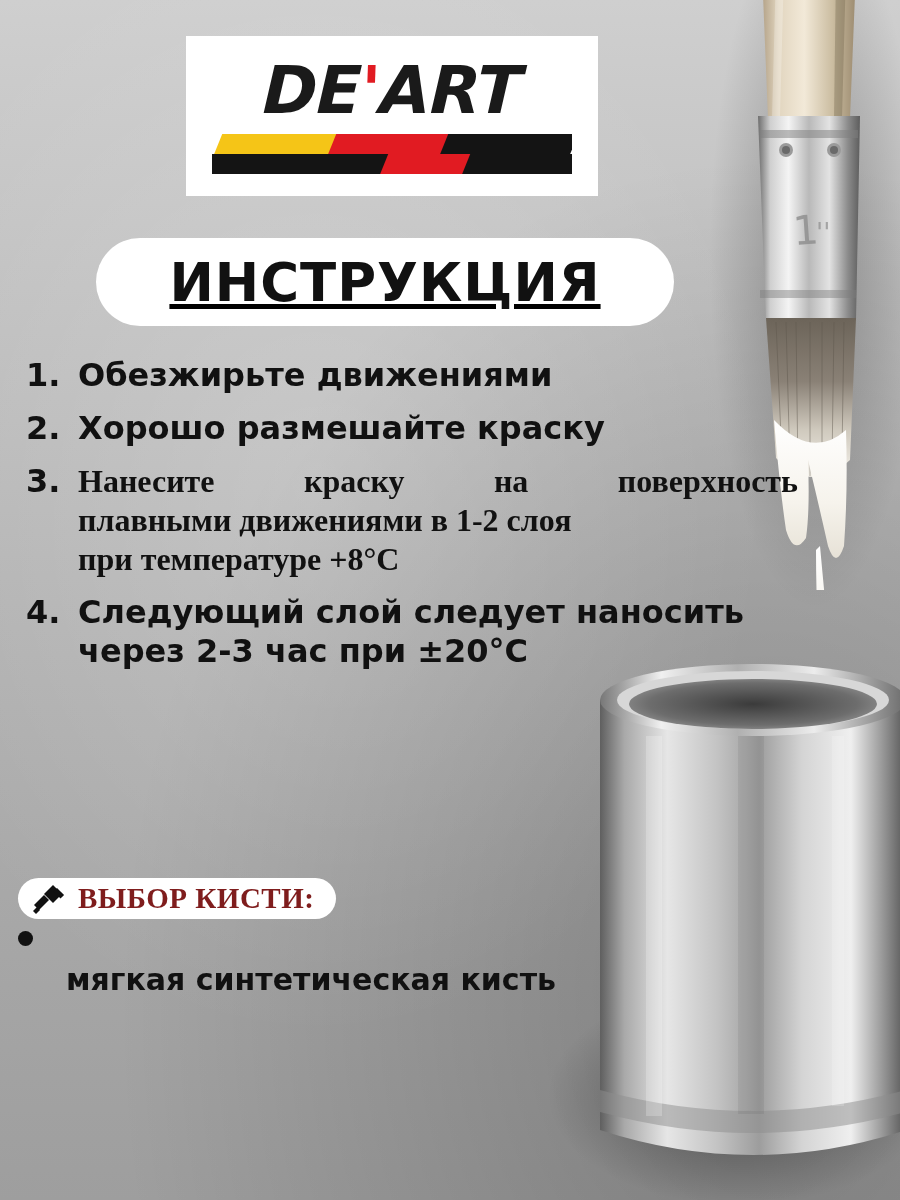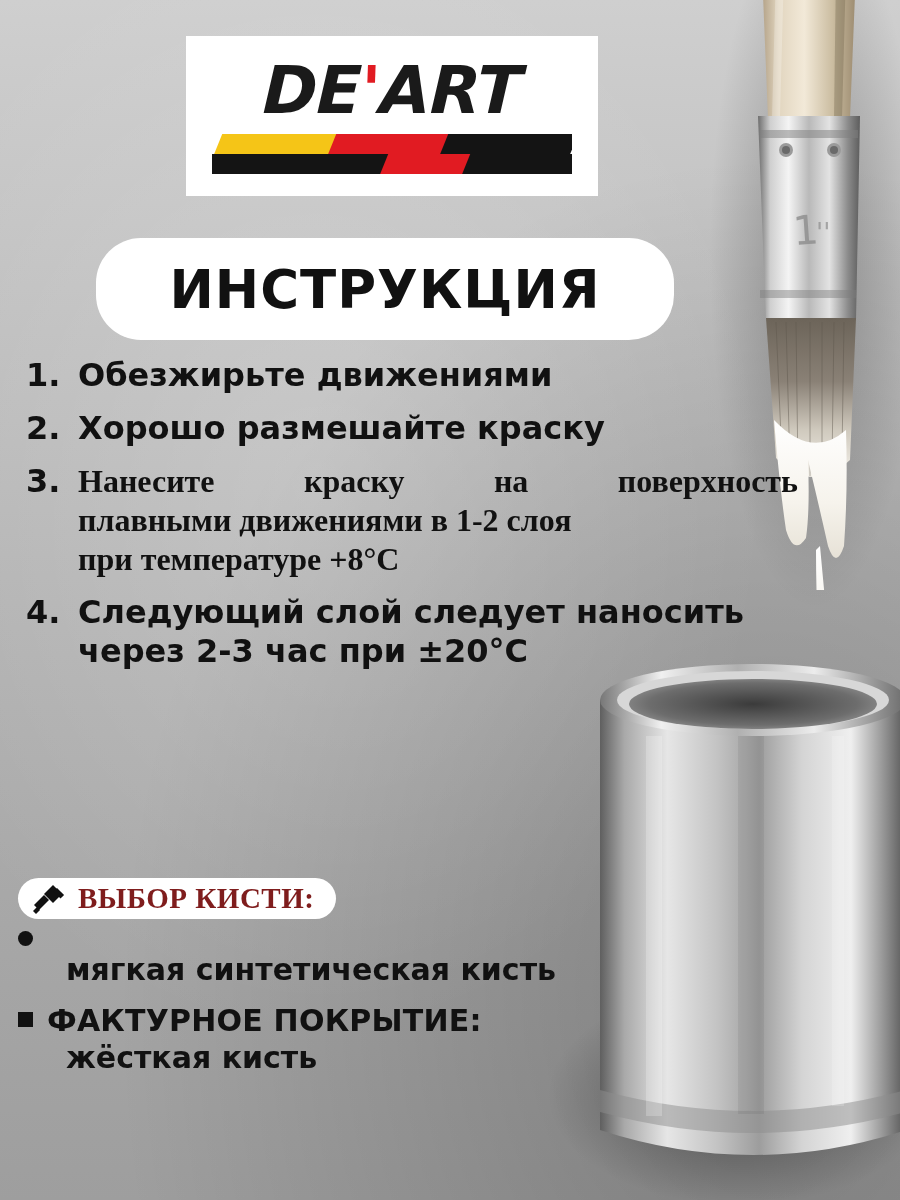--- a/index.html
+++ b/index.html
@@ -113,27 +113,28 @@
   .s-black2 { background: #141414; left: -20px; top: 20px; width: 200px; }
   .s-red2   { background: #e11b22; left: 172px; top: 20px; width: 90px;  }
   .s-black3 { background: #141414; left: 254px; top: 20px; width: 120px; }
 
   
   .title-pill {
     position: absolute;
     left: 96px;
     top: 238px;
     width: 578px;
-    height: 102px;
+    height: 88px;
     background: #ffffff;
     border-radius: 45px;
     z-index: 5;
     display: flex;
     align-items: center;
     justify-content: center;
+    text-decoration: underline;
   }
   .title-pill span {
     font-family: "DejaVu Sans", sans-serif;
     font-weight: bold;
     font-size: 53px;
     letter-spacing: 1px;
     color: #111111;
   }
 
   
@@ -236,21 +237,21 @@
     flex: 0 0 15px;
     position: relative;
     top: -4px;
   }
   .bc-item-sub {
     font-family: "DejaVu Sans", sans-serif;
     font-weight: bold;
     font-size: 30px;
     color: #111;
     padding-left: 48px;
-    margin-top: 2px;
+    margin-top: 12px;
   }
 </style>
 </head>
 <body>
 
 <div class="bg"></div>
 <div class="bg-vignette"></div>
 
 <div class="brush-shadow"></div>
 <svg class="brush" viewBox="0 0 190 600">
@@ -421,21 +422,14 @@
     <span class="label">ВЫБОР КИСТИ:</span>
   </div>
 
   <div class="bc-item">
     <div class="bc-item-title">
       <span class="bullet-dot"></span>
     </div>
     <div class="bc-item-sub">мягкая синтетическая кисть</div>
   </div>
 
-  <div class="bc-item">
-    <div class="bc-item-title">
-      <span class="bullet-sq"></span>
-      <span>ФАКТУРНОЕ ПОКРЫТИЕ:</span>
-    </div>
-    <div class="bc-item-sub">жёсткая кисть</div>
-  </div>
 
 </div>
 
 </body></html>

